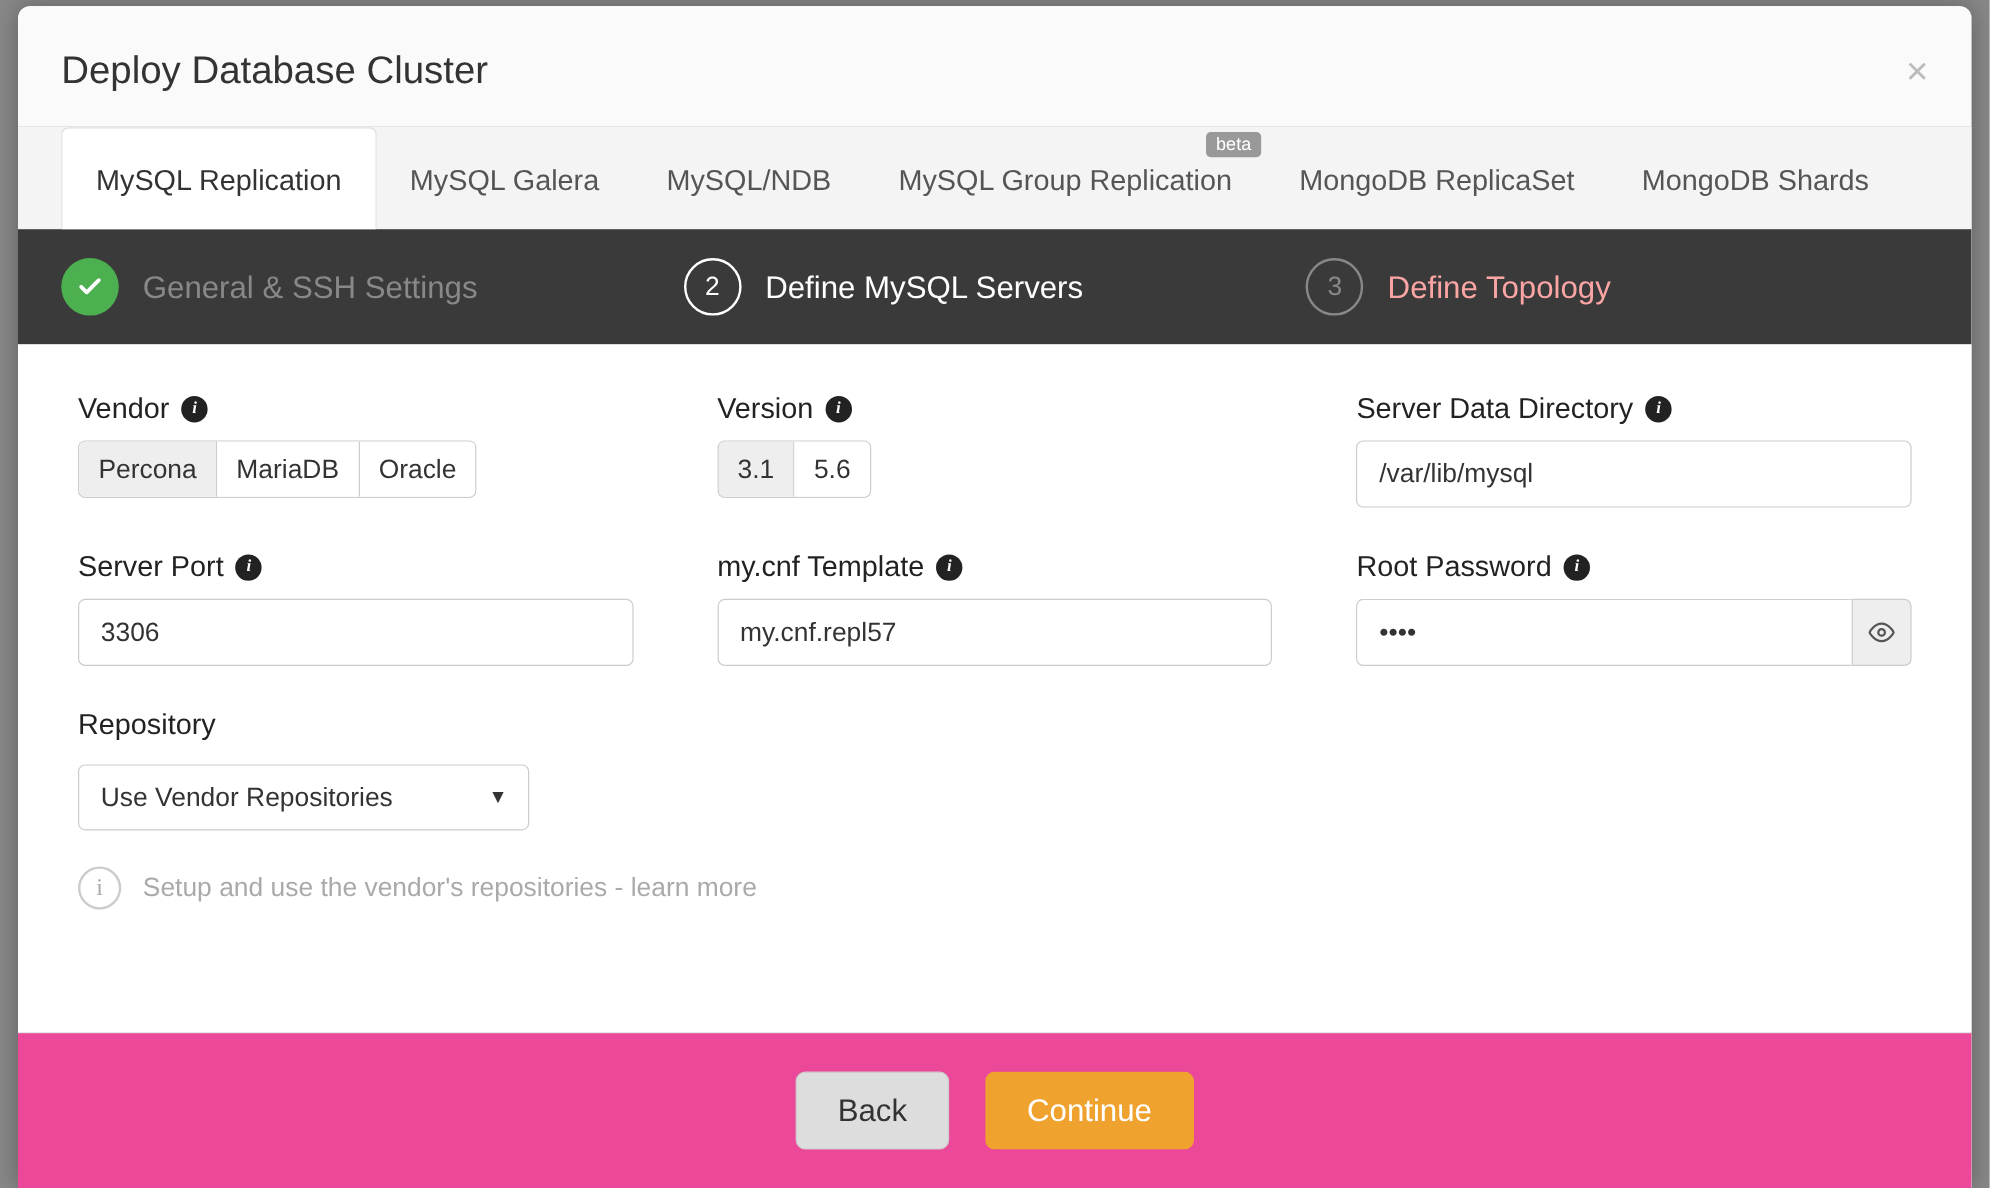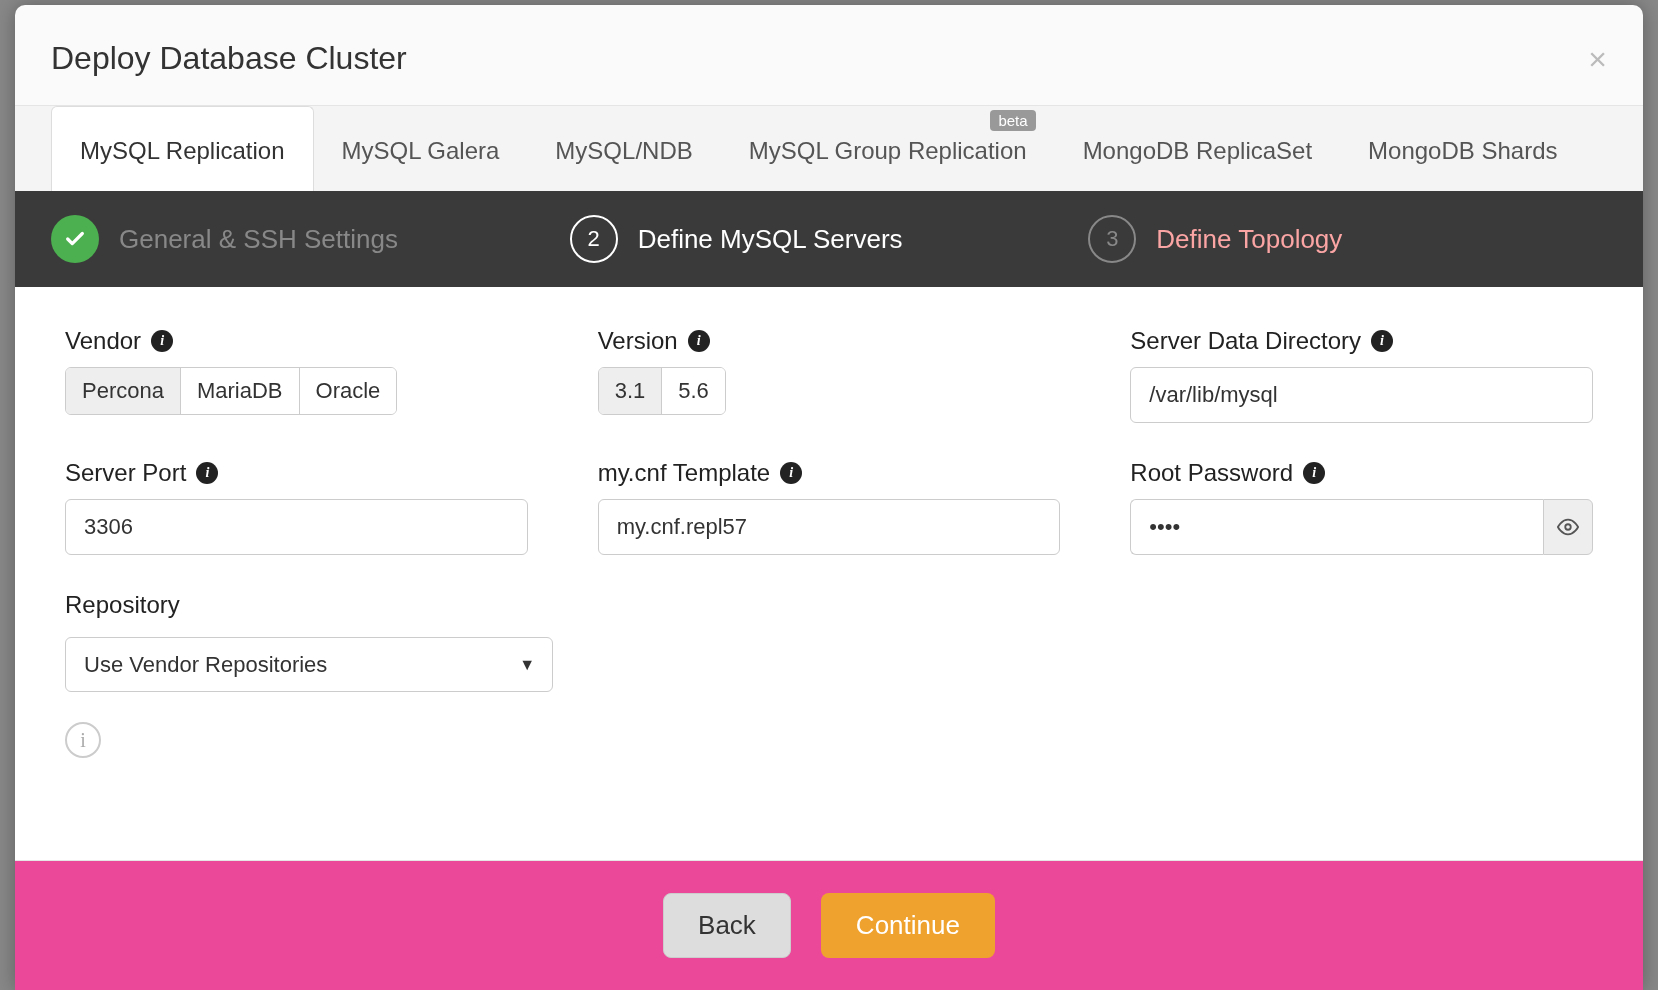--- a/index.html
+++ b/index.html
@@ -61,21 +61,21 @@
 .tab.active {
   background: #fff;
   border: 1px solid #ddd;
   border-bottom: none;
   border-radius: 6px 6px 0 0;
   color: #333;
 }
 .tab-badge {
   position: absolute;
   top: 4px;
-  right: 19px;
+  right: 4px;
   background: #999;
   color: #fff;
   font-size: 15px;
   padding: 2px 8px;
   border-radius: 4px;
 }
 .stepper {
   background: #3a3a3a;
   display: flex;
   align-items: center;
@@ -196,21 +196,21 @@
   border-radius: 0 6px 6px 0;
   background: #eee;
   cursor: pointer;
   display: flex;
   align-items: center;
   justify-content: center;
   font-size: 20px;
 }
 .select-wrap {
   position: relative;
-  width: 488px;
+  width: 376px;
 }
 select {
   font-size: 22px;
   padding: 14px 18px;
   border: 1px solid #ccc;
   border-radius: 6px;
   width: 100%;
   background: #fff;
   appearance: none;
   color: #333;
@@ -388,20 +388,21 @@
         <span>Repository</span>
       </div>
       <div class="select-wrap">
         <select>
           <option>Use Vendor Repositories</option>
         </select>
         <span class="select-arrow">▼</span>
       </div>
       <div class="hint-row">
         <div class="hint-icon">i</div>
+        <div class="hint-text">Setup and use the vendor's repositories - learn more</div>
       </div>
     </div>
 
   </div>
 
   <div class="modal-footer">
     <button class="btn btn-back">Back</button>
     <button class="btn btn-continue">Continue</button>
   </div>
 

